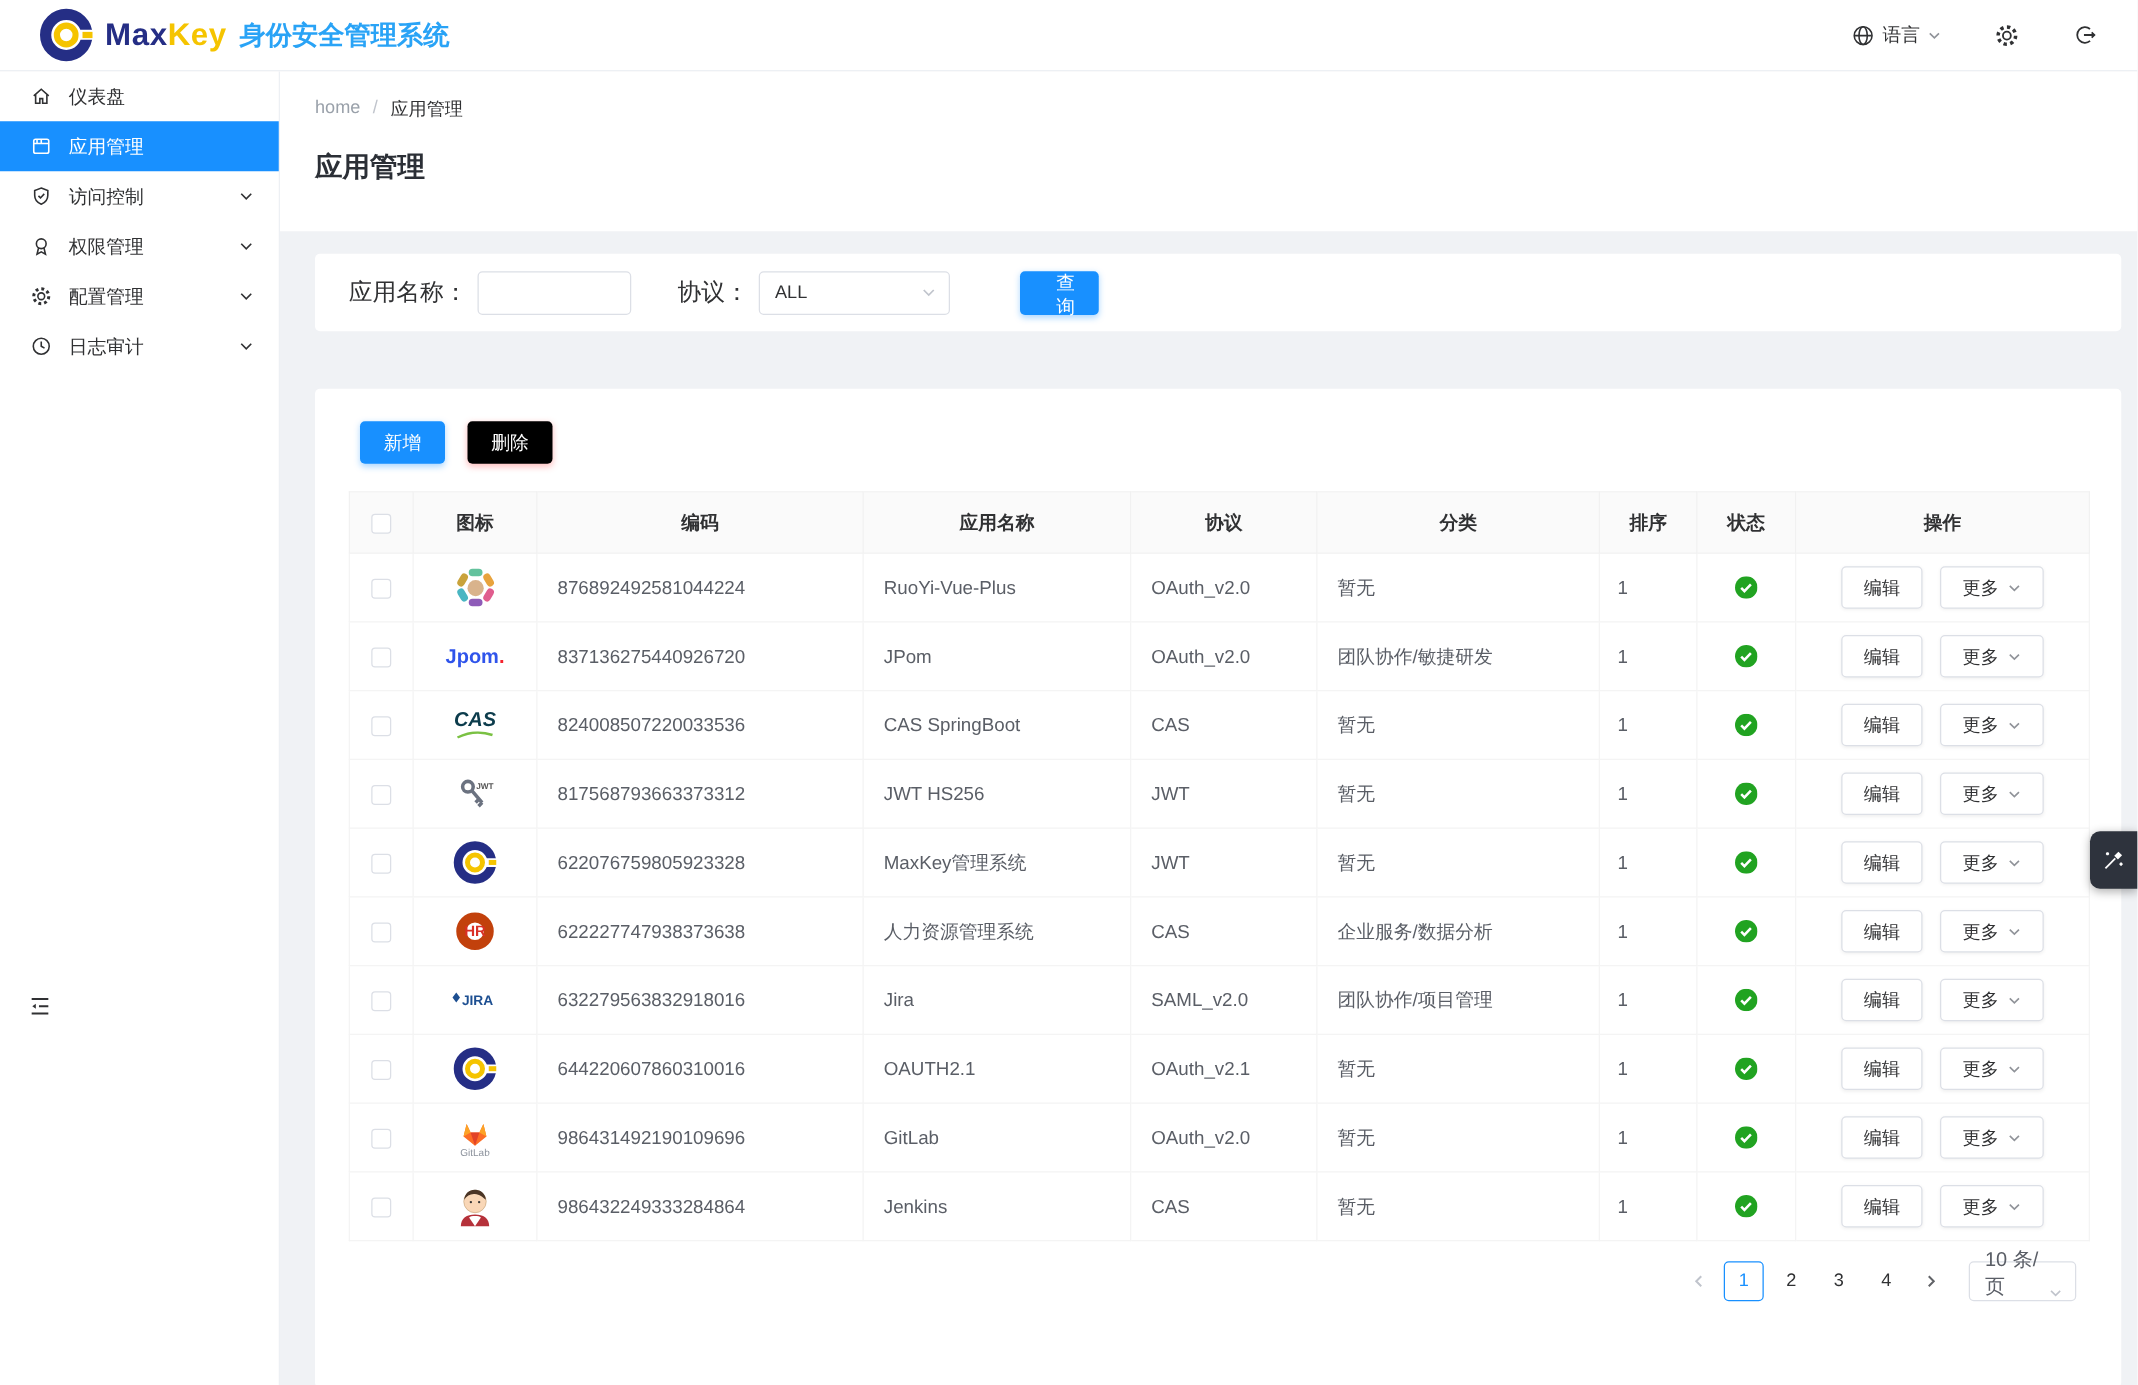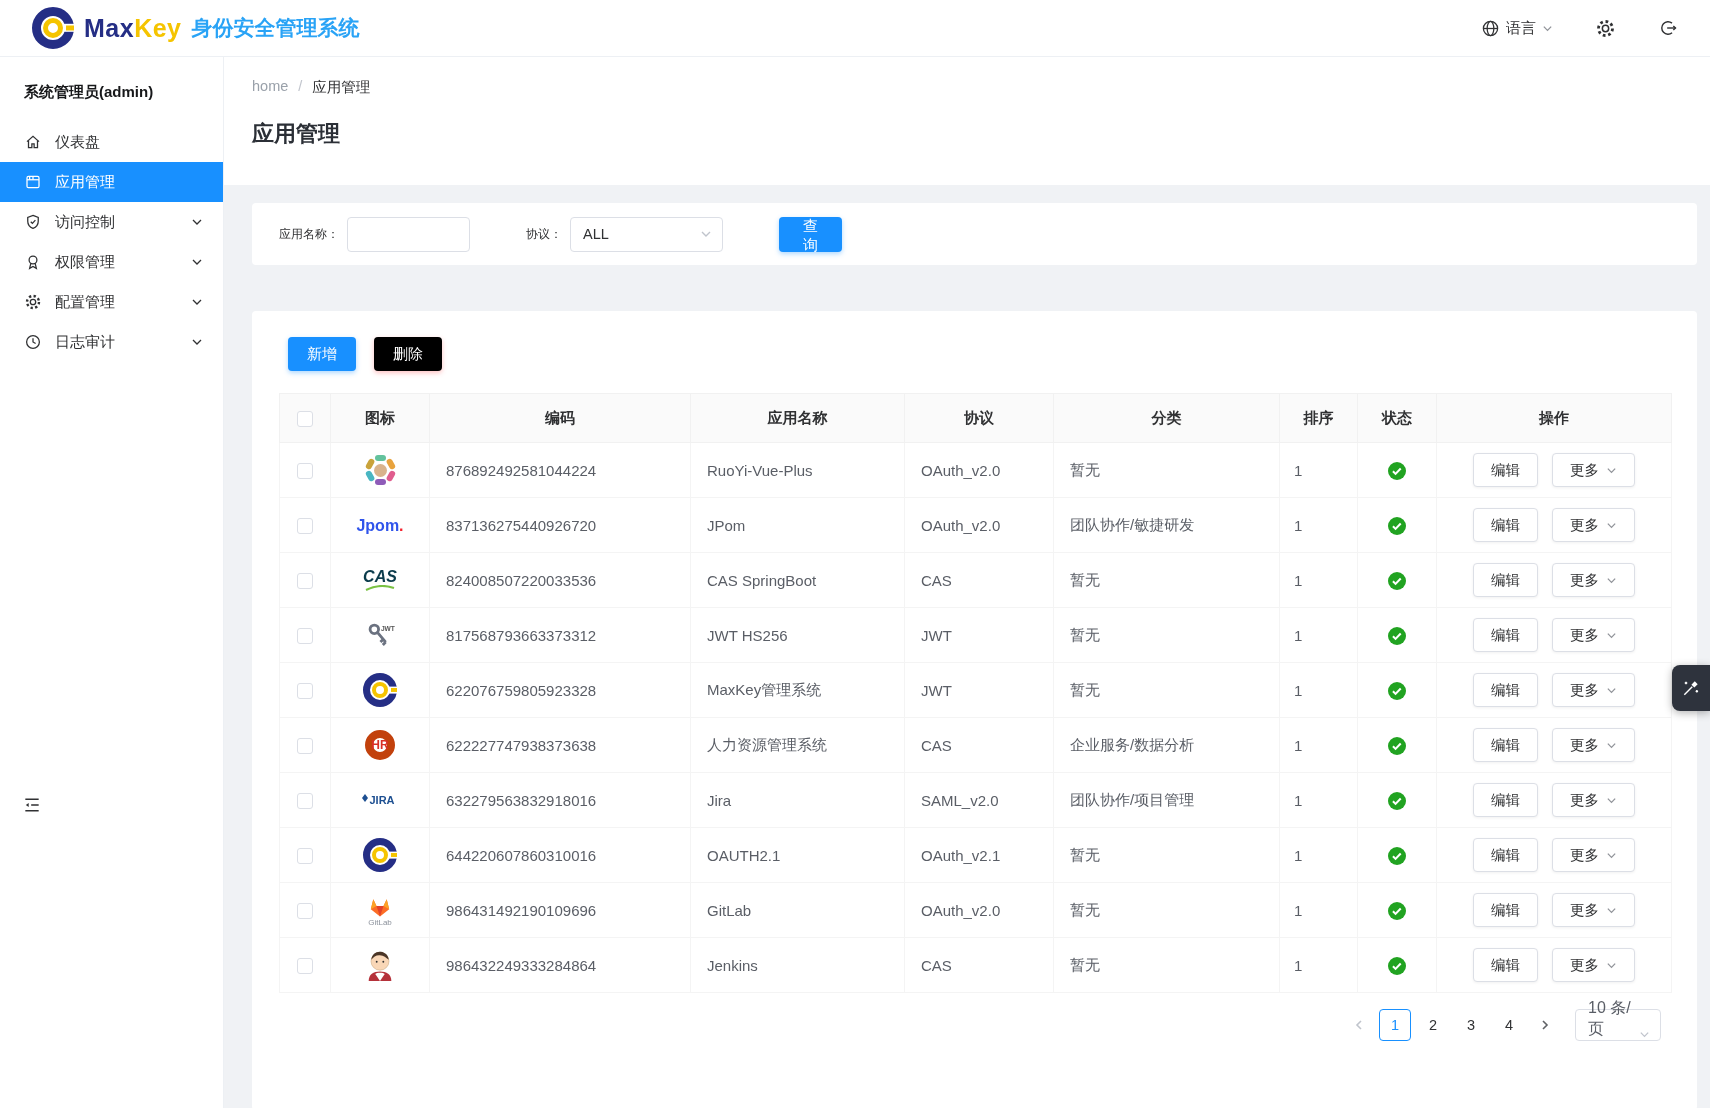--- a/index.html
+++ b/index.html
@@ -43,29 +43,29 @@
   .main { position:absolute; left:224px; top:57px; right:0; bottom:0; }
   .subheader { height:128px; background:#fff; padding:21px 28px 0; }
   .breadcrumb { display:flex; gap:10px; font-size:14.5px; }
   .crumb-home { color:#9aa1aa; cursor:pointer; }
   .crumb-sep { color:#c0c4cc; }
   .crumb-current { color:#303133; }
   .page-title { margin-top:22px; font-size:22px; font-weight:600; color:#2b2f36; }
 
   .card { position:absolute; left:28px; width:1445px; background:#fff; border-radius:4px; }
   .filter-card { top:146px; height:62px; display:flex; align-items:center; padding:0 27px; }
-  .f-label { font-size:12px; color:#303133; }
+  .f-label { font-size:19px; color:#303133; }
   .f-input { width:123px; height:35px; margin-left:8px; border:1px solid #dcdfe6; border-radius:4px; padding:0 10px; font-size:14px; color:#303133; outline:none; background:#fff; }
   .sel { height:35px; border:1px solid #dcdfe6; border-radius:4px; background:#fff; display:flex; align-items:center; justify-content:space-between; padding:0 10px 0 12px; font-size:14.5px; color:#303133; cursor:pointer; }
   .proto-sel { width:153px; margin-left:8px; }
-  .gap-l { margin-left:56px; }
+  .gap-l { margin-left:37px; }
   .btn { border:none; border-radius:4px; font-size:15px; cursor:pointer; font-family:inherit; }
   .btn-primary { background:#1890ff; color:#fff; height:35px; padding:0 19px; box-shadow:0 2px 5px rgba(24,144,255,.35); }
   .btn-danger  { background:#000000; color:#fff; height:34px; padding:0 19px; box-shadow:0 2px 5px rgba(255,77,79,.35); }
-  .search-btn { margin-left:56px; width:63px; }
+  .search-btn { margin-left:56px; width:63px;text-align:right; }
 
   .table-card { top:254px; height:799px; padding:26px 26px 0 27px; }
   .toolbar { display:flex; gap:18px; padding-left:9px; }
   .toolbar .btn-primary { height:34px; }
 
   table.apps { margin-top:22px; border-collapse:collapse; width:1392px; table-layout:fixed; }
   .apps th { height:49px; background:#fafafa; font-size:15px; font-weight:600; color:#303133; border:1px solid #f1f1f1; text-align:center; }
   .apps td { height:55px; border:1px solid #f4f4f4; font-size:15px; color:#5a5e66; background:#fff; text-align:center; }
   .apps td.al, .apps th.al { text-align:left; padding-left:16px; }
   .apps td.sort-cell { text-align:left; padding-left:14px; }
@@ -133,21 +133,20 @@
       <svg width="20" height="20" viewBox="0 0 24 24" fill="none" stroke="#303133" stroke-width="1.7">
           <path d="M16.8 6.2a7.5 7.5 0 1 0 .1 11.5"></path>
           <path d="M11 12h10"></path>
           <path d="M18.4 9.5 21 12l-2.6 2.5"></path>
         </svg>
     </div>
   </div>
 </header>
 
 <aside class="sidebar">
-  <div class="user">系统管理员(admin)</div>
   <nav id="sidebar-menu">
       <div class="menu-item">
         <span class="mi-icon">
           <svg viewBox="0 0 24 24" fill="none" stroke="currentColor" stroke-width="1.7">
             <path d="M4 11.5 12 4.5l8 7"></path>
             <path d="M6 10v9.5h4.5v-5h3v5H18V10"></path>
           </svg>
         </span>
         <span class="mi-label">仪表盘</span>
       </div>

